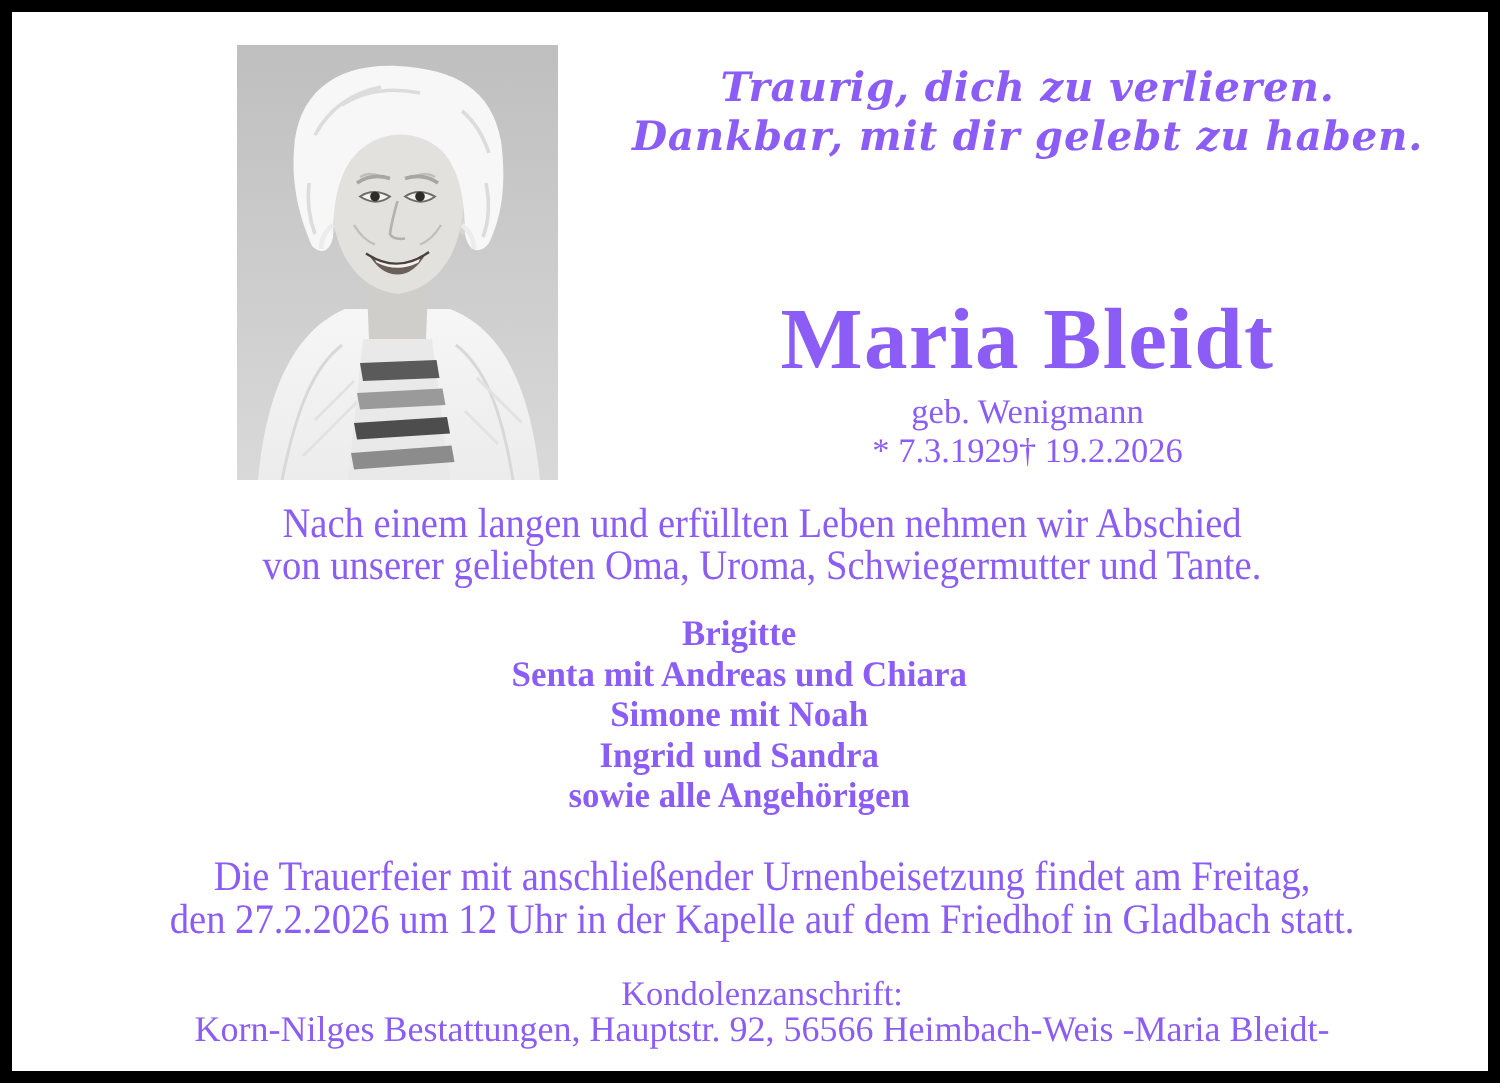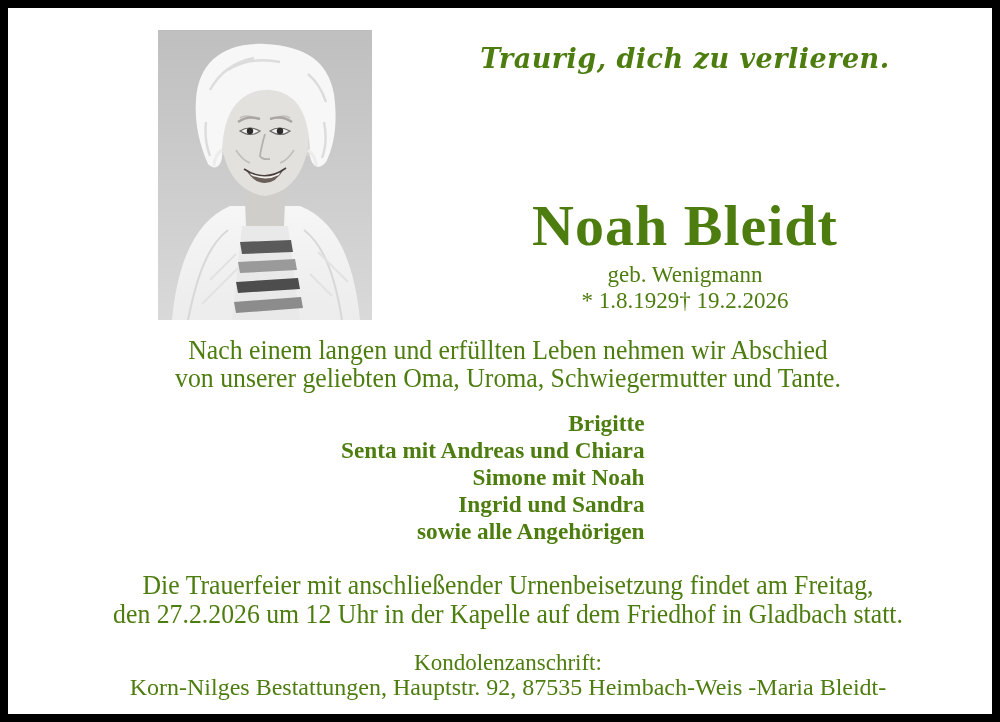--- a/index.html
+++ b/index.html
@@ -5,21 +5,21 @@
   html, body { margin: 0; padding: 0; background: #ffffff; }
   .notice {
     position: relative;
     width: 1000px;
     height: 722px;
     box-sizing: border-box;
     border: 8px solid #000;
     background: #ffffff;
     overflow: hidden;
     font-family: "Liberation Serif", serif;
-    color: #4d7c0f;
+    color: #8b5cf6;
   }
   .photo {
     position: absolute;
     left: 150px; top: 22px;
     width: 214px; height: 290px;
   }
   .photo svg { display: block; }
 
   .right-col { position: absolute; left: 374px; width: 606px; text-align: center; }
 
@@ -48,21 +48,21 @@
 
   .intro   { top: 328px; font-size: 28px; line-height: 28px; }
   .funeral { top: 562px; font-size: 28px; line-height: 29px; }
 
   .mourners {
     position: absolute;
     left: 333px; top: 402px;
     font-size: 24px;
     font-weight: bold;
     line-height: 27px;
-    text-align: right;
+    text-align: center;
   }
   .mourners div { transform: scaleX(0.97); transform-origin: 0 0; }
 
   .condolence-label { top: 642px; font-size: 23px; line-height: 25px; }
   .condolence-line  { top: 666px; font-size: 24px; line-height: 27px; }
   .condolence-line .bold-name { font-weight: normal; }
 </style>
 </head>
 <body>
 
@@ -116,26 +116,27 @@
       <path d="M86,139 q21,14 42,-1" stroke="#4a413d" stroke-width="1.6" fill="none"></path>
 
       <path d="M107,14 C66,12 40,32 38,70 C36,98 44,120 50,134 C56,140 62,138 64,128 C64,104 68,84 80,72 C96,56 120,56 136,70 C148,82 152,102 152,126 C154,138 162,140 168,132 C176,116 180,94 176,64 C170,30 146,16 107,14 Z" fill="#f7f7f7"></path>
       <path d="M52,60 q14,-26 44,-32 M70,40 q22,-14 52,-8 M150,44 q12,10 18,28 M48,92 q-2,18 4,34 M166,92 q4,20 -2,36" stroke="#dcdcdc" stroke-width="2.4" fill="none"></path>
       <path d="M64,120 q-8,6 -8,16 M150,120 q8,6 8,16" stroke="#ececec" stroke-width="3" fill="none"></path>
     </svg>
   </div>
 
   <div class="right-col motto">
     <div>Traurig, dich zu verlieren.</div>
+    <div>Dankbar, mit dir gelebt zu haben.</div>
   </div>
 
-  <div class="right-col name">Noah Bleidt</div>
+  <div class="right-col name">Maria Bleidt</div>
   <div class="right-col maiden">geb. Wenigmann</div>
   <div class="right-col dates">
-    <span class="birth">* 1.8.1929</span><span class="death">† 19.2.2026</span>
+    <span class="birth">* 7.3.1929</span><span class="death">† 19.2.2026</span>
   </div>
 
   <div class="center-block intro">
     <div class="narrow">Nach einem langen und erfüllten Leben nehmen wir Abschied</div>
     <div class="narrow">von unserer geliebten Oma, Uroma, Schwiegermutter und Tante.</div>
   </div>
 
   <div class="mourners">
     <div>Brigitte</div>
     <div>Senta mit Andreas und Chiara</div>
@@ -144,16 +145,16 @@
     <div>sowie alle Angehörigen</div>
   </div>
 
   <div class="center-block funeral">
     <div class="narrow">Die Trauerfeier mit anschließender Urnenbeisetzung findet am Freitag,</div>
     <div class="narrow">den 27.2.2026 um 12 Uhr in der Kapelle auf dem Friedhof in Gladbach statt.</div>
   </div>
 
   <div class="center-block condolence-label">Kondolenzanschrift:</div>
   <div class="center-block condolence-line">
-    <span class="narrow-inline">Korn-Nilges Bestattungen, Hauptstr. 92, 87535 Heimbach-Weis </span><span class="bold-name">-Maria Bleidt-</span>
+    <span class="narrow-inline">Korn-Nilges Bestattungen, Hauptstr. 92, 56566 Heimbach-Weis </span><span class="bold-name">-Maria Bleidt-</span>
   </div>
 
 </div>
 
 </body></html>

